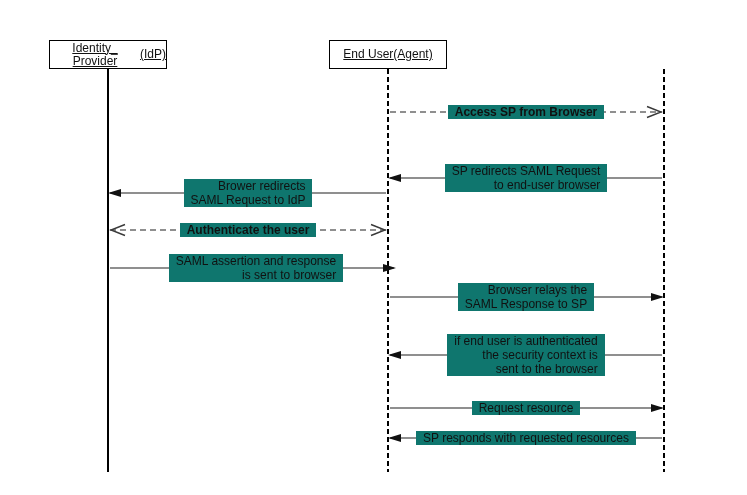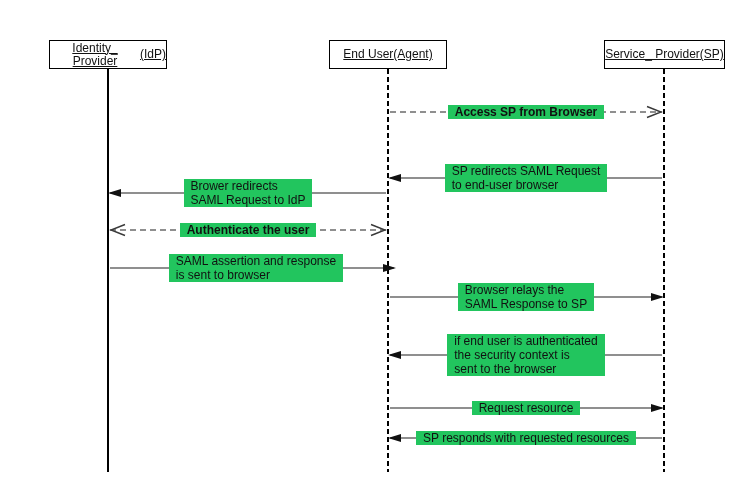--- a/index.html
+++ b/index.html
@@ -24,22 +24,22 @@
   .lifeline.dashed{background:repeating-linear-gradient(180deg,#000 0 5px,transparent 5px 8px);}
   .ll-idp{left:107px;}
   .ll-user{left:387px;}
   .ll-sp{left:663px;}
   
   .msg{position:absolute;display:flex;align-items:center;justify-content:center;z-index:2;}
   .msg .line{position:absolute;left:2px;right:2px;top:50%;margin-top:-1px;height:1.5px;}
   .msg .line.solid{background:#8f8f8f;}
   .msg .line.dashed{background:repeating-linear-gradient(90deg,#8f8f8f 0 6px,transparent 6px 10px);}
   .msg .label{
-    position:relative;background:#22c55e;padding:0 7px;font-size:12px;line-height:14px;
-    text-align:left;white-space:pre-line;z-index:2;
+    position:relative;background:#0f766e;padding:0 7px;font-size:12px;line-height:14px;
+    text-align:right;white-space:pre-line;z-index:2;
   }
   .msg.bold .label{font-weight:bold;}
   .head{position:absolute;top:50%;width:0;height:0;z-index:3;
     border-top:4.5px solid transparent;border-bottom:4.5px solid transparent;}
   .head.left{left:0;transform:translateY(-50%);border-right:13px solid #111;}
   .head.right{right:0;transform:translateY(-50%);border-left:13px solid #111;}
   .chev{position:absolute;top:50%;transform:translateY(-50%);z-index:3;display:block;}
   .chev.left{left:1px;}
   .chev.right{right:1px;}
   
@@ -58,24 +58,20 @@
 
 <div class="stage">
 
   <div class="actor-box box-idp">
     <span>Identity_ Provider</span>
     <span>(IdP)</span>
   </div>
   <div class="actor-box box-user">
     <span>End User</span>
     <span>(Agent)</span>
-  </div>
-  <div class="actor-box box-sp">
-    <span>Service_ Provider</span>
-    <span>(SP)</span>
   </div>
 
   <div class="lifeline solid ll-idp"></div>
   <div class="lifeline dashed ll-user"></div>
   <div class="lifeline dashed ll-sp"></div>
 
   <div class="msg bold m1">
     <span class="line dashed"></span>
     <svg class="chev right" width="18" height="14" viewBox="0 0 18 14">
       <path d="M2 1.5 L16 7 L2 12.5" fill="none" stroke="#3a3a3a" stroke-width="1.4"></path>

